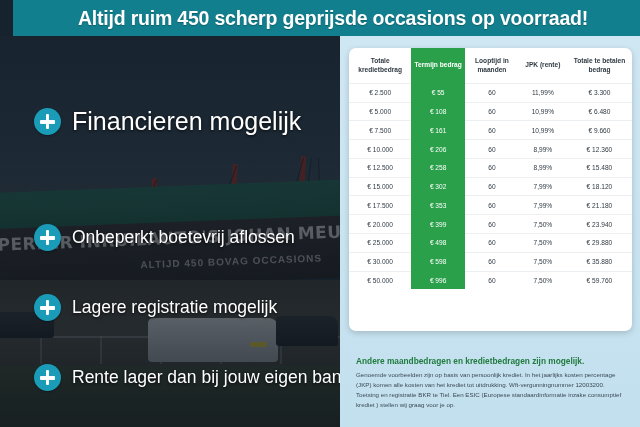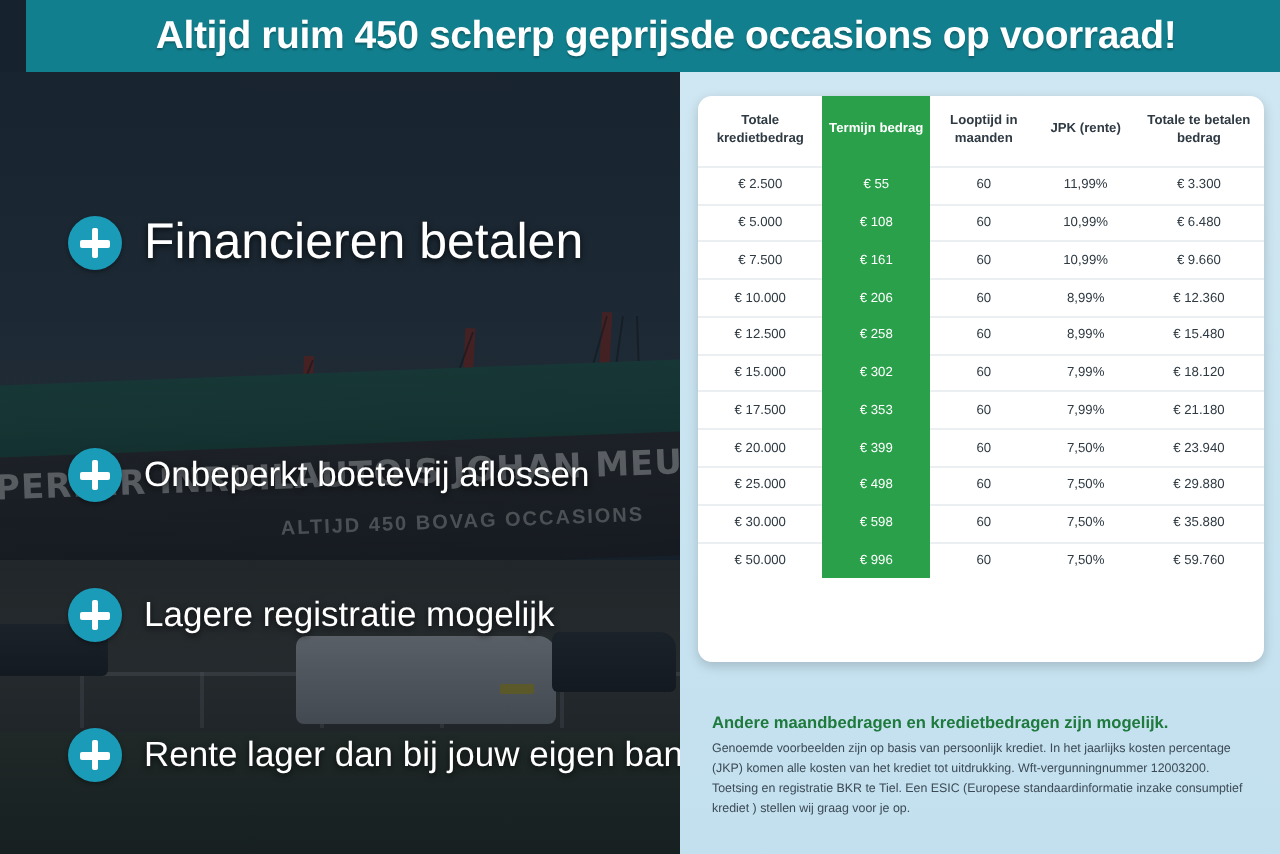--- a/index.html
+++ b/index.html
@@ -243,21 +243,21 @@
     <div class="car-dark" style="left:276px; top:280px; width:62px; height:30px;"></div>
 
     <div class="overlay-dark"></div>
   </div>
 
   <div class="bullets">
 
     <div class="bullet b-fin">
       <span class="plus-badge"></span>
       <div class="fin-lines">
-        <div class="fin-1">Financieren betalen</div>
+        <div class="fin-1">Financieren mogelijk</div>
       </div>
     </div>
 
     <div class="bullet b-2">
       <span class="plus-badge"></span>
       <span class="bullet-text">Onbeperkt boetevrij aflossen</span>
     </div>
 
     <div class="bullet b-3">
       <span class="plus-badge"></span>

